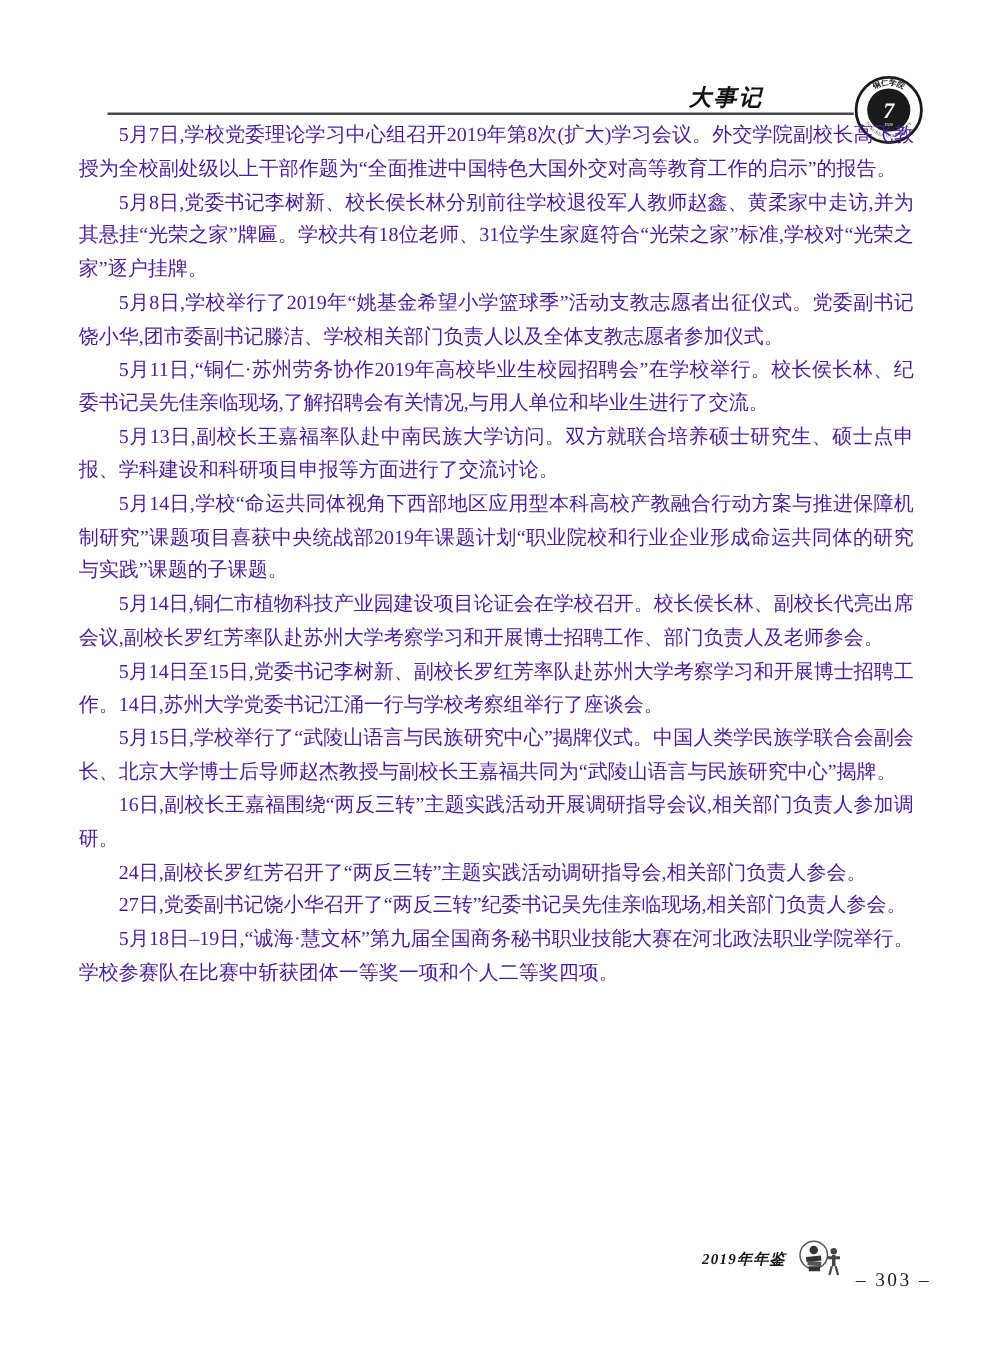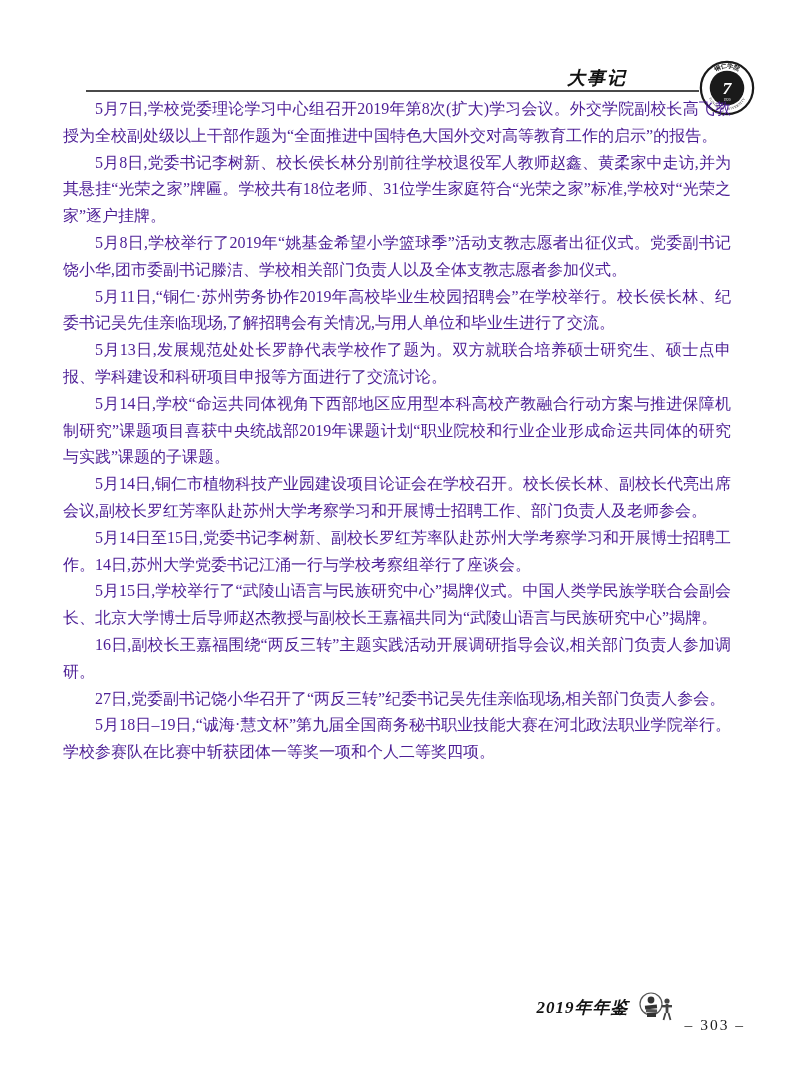--- a/index.html
+++ b/index.html
@@ -17,21 +17,21 @@
     color: #1f1f1f;
     overflow: hidden;
     box-sizing: border-box;
   }
 
   
   .header {
     position: absolute;
     top: 40px;
     left: 86px;
-    right: 48px;
+    right: 64px;
     height: 62px;
   }
   .header-rule {
     position: absolute;
     left: 0;
     right: 46px;
     bottom: 10px;
     height: 2px;
     background: #4a4a4a;
   }
@@ -73,21 +73,21 @@
   .footer {
     position: absolute;
     top: 990px;
     right: 48px;
     display: flex;
     align-items: center;
     gap: 8px;
     height: 34px;
   }
   .yearbook-title {
-    font-size: 17px;
+    font-size: 12px;
     font-weight: 700;
     font-style: italic;
     letter-spacing: 1px;
     color: #141414;
   }
   .mascot {
     width: 40px;
     height: 32px;
   }
   .page-number {
@@ -120,26 +120,27 @@
       <text x="30" y="36.5" font-size="19" font-weight="bold" font-style="italic" fill="#ffffff" text-anchor="middle">7</text>
       <text x="30" y="44" font-size="3.8" fill="#ffffff" text-anchor="middle">1920</text>
     </svg>
   </div>
 
   <div class="content">
       <p>5月7日,学校党委理论学习中心组召开2019年第8次(扩大)学习会议。外交学院副校长高飞教授为全校副处级以上干部作题为“全面推进中国特色大国外交对高等教育工作的启示”的报告。</p>
       <p>5月8日,党委书记李树新、校长侯长林分别前往学校退役军人教师赵鑫、黄柔家中走访,并为其悬挂“光荣之家”牌匾。学校共有18位老师、31位学生家庭符合“光荣之家”标准,学校对“光荣之家”逐户挂牌。</p>
       <p>5月8日,学校举行了2019年“姚基金希望小学篮球季”活动支教志愿者出征仪式。党委副书记饶小华,团市委副书记滕洁、学校相关部门负责人以及全体支教志愿者参加仪式。</p>
       <p>5月11日,“铜仁·苏州劳务协作2019年高校毕业生校园招聘会”在学校举行。校长侯长林、纪委书记吴先佳亲临现场,了解招聘会有关情况,与用人单位和毕业生进行了交流。</p>
-      <p>5月13日,发展规范处处长罗静代表学校作了题为。双方就联合培养硕士研究生、硕士点申报、学科建设和科研项目申报等方面进行了交流讨论。</p>
+      <p>5月13日,副校长王嘉福率队赴中南民族大学访问。双方就联合培养硕士研究生、硕士点申报、学科建设和科研项目申报等方面进行了交流讨论。</p>
       <p>5月14日,学校“命运共同体视角下西部地区应用型本科高校产教融合行动方案与推进保障机制研究”课题项目喜获中央统战部2019年课题计划“职业院校和行业企业形成命运共同体的研究与实践”课题的子课题。</p>
       <p>5月14日,铜仁市植物科技产业园建设项目论证会在学校召开。校长侯长林、副校长代亮出席会议,副校长罗红芳率队赴苏州大学考察学习和开展博士招聘工作、部门负责人及老师参会。</p>
       <p>5月14日至15日,党委书记李树新、副校长罗红芳率队赴苏州大学考察学习和开展博士招聘工作。14日,苏州大学党委书记江涌一行与学校考察组举行了座谈会。</p>
       <p>5月15日,学校举行了“武陵山语言与民族研究中心”揭牌仪式。中国人类学民族学联合会副会长、北京大学博士后导师赵杰教授与副校长王嘉福共同为“武陵山语言与民族研究中心”揭牌。</p>
       <p>16日,副校长王嘉福围绕“两反三转”主题实践活动开展调研指导会议,相关部门负责人参加调研。</p>
+      <p>24日,副校长罗红芳召开了“两反三转”主题实践活动调研指导会,相关部门负责人参会。</p>
       <p>27日,党委副书记饶小华召开了“两反三转”纪委书记吴先佳亲临现场,相关部门负责人参会。</p>
       <p>5月18日–19日,“诚海·慧文杯”第九届全国商务秘书职业技能大赛在河北政法职业学院举行。学校参赛队在比赛中斩获团体一等奖一项和个人二等奖四项。</p>
     </div>
 
   <div class="footer">
     <span class="yearbook-title">2019年年鉴</span>
 
     <svg class="mascot" viewBox="0 0 40 32" aria-hidden="true">
       <circle cx="14" cy="13" r="11" fill="none" stroke="#555" stroke-width="1.2"></circle>
       <rect x="8" y="14" width="12" height="4" fill="#333" transform="rotate(-6 14 16)"></rect>

